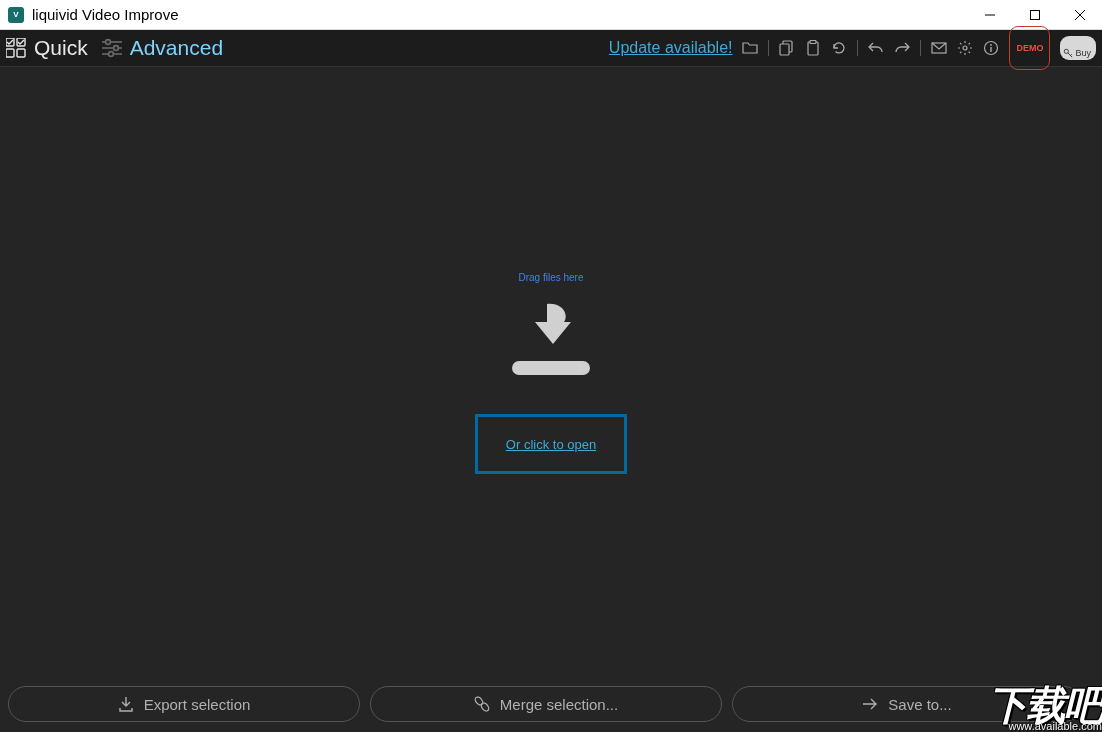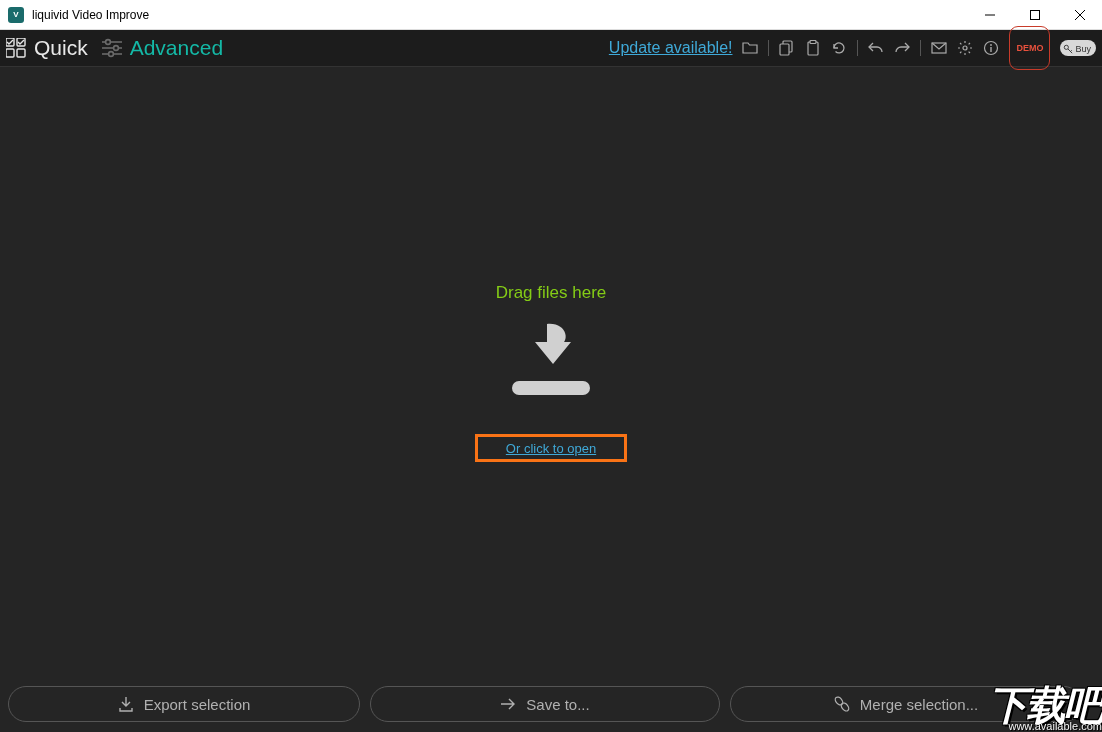--- a/index.html
+++ b/index.html
@@ -25,21 +25,21 @@
   border-radius: 3px;
   margin: 0 8px;
   display: flex;
   align-items: center;
   justify-content: center;
   color: #fff;
   font-size: 8px;
   font-weight: bold;
 }
 .titlebar-title {
-  font-size: 12px;
+  font-size: 15px;
   color: #000;
   flex: 1;
 }
 .win-controls { display: flex; height: 100%; }
 .win-btn {
   width: 45px;
   height: 100%;
   display: flex;
   align-items: center;
   justify-content: center;
@@ -64,21 +64,21 @@
   padding: 0 6px;
 }
 .mode-tabs { display: flex; align-items: flex-end; gap: 14px; }
 .mode-tab {
   display: flex;
   align-items: center;
   gap: 8px;
   cursor: pointer;
 }
 .mode-tab.active { color: #e8e8e8; }
-.mode-tab.inactive { color: #14b8a6; }
+.mode-tab.inactive { color: #7dd3fc; }
 .mode-label { font-size: 21px; font-weight: 300; }
 .mode-icon { width: 20px; height: 20px; }
 .toolbar-right {
   margin-left: auto;
   display: flex;
   align-items: center;
   gap: 10px;
 }
 .update-link {
   color: #3fa9d8;
@@ -106,40 +106,40 @@
   font-size: 9px;
   font-weight: bold;
   padding: 16px 6px;
   border-radius: 9px;
   cursor: pointer;
 }
 .buy-badge {
   background: #d8d8d8;
   color: #333;
   font-size: 9px;
-  padding: 4px 5px 2px 3px;
+  padding: 12px 5px 2px 3px;
   border-radius: 9px;
   cursor: pointer;
   display: flex;
   align-items: center;
   gap: 2px;
 }
 .drop-zone {
   flex: 1;
   display: flex;
   flex-direction: column;
   align-items: center;
   justify-content: center;
   gap: 18px;
 }
-.drop-label { color: #84cc16; font-size: 17px; }
+.drop-label { color: #3b82f6; font-size: 10px; }
 .drop-icon { color: #d0d0d0; }
 .open-link-wrap {
-  border: 3px solid #f97316;
-  padding: 2px 28px;
+  border: 3px solid #0369a1;
+  padding: 18px 28px;
   margin-top: 15px;
 }
 .open-link {
   color: #3fa9d8;
   font-size: 13px;
   text-decoration: underline;
   cursor: pointer;
 }
 .bottom-bar {
   height: 54px;
@@ -323,33 +323,33 @@
     </div>
   </div>
 
   <div class="bottom-bar">
     <div class="bottom-btn wide">
       <svg viewBox="0 0 16 16">
           <path d="M8 1 v9 M4 6 l4 4 l4 -4 M2 12 v3 h12 v-3" fill="none" stroke="currentColor" stroke-width="1.4"></path>
         </svg>
       <span>Export selection</span>
     </div>
-    <div class="bottom-btn narrow">
-      <svg viewBox="0 0 16 16">
-          <path d="M1 8 h13 M9 3 l5 5 l-5 5" fill="none" stroke="currentColor" stroke-width="1.4"></path>
-        </svg>
-      <span>Save to...</span>
-    </div>
     <div class="bottom-btn wide">
       <svg viewBox="0 0 16 16">
           <ellipse cx="5" cy="5" rx="3" ry="4.5" transform="rotate(-40 5 5)" fill="none" stroke="currentColor" stroke-width="1.3"></ellipse>
           <ellipse cx="11" cy="11" rx="3" ry="4.5" transform="rotate(-40 11 11)" fill="none" stroke="currentColor" stroke-width="1.3"></ellipse>
         </svg>
       <span>Merge selection...</span>
     </div>
+    <div class="bottom-btn narrow">
+      <svg viewBox="0 0 16 16">
+          <path d="M1 8 h13 M9 3 l5 5 l-5 5" fill="none" stroke="currentColor" stroke-width="1.4"></path>
+        </svg>
+      <span>Save to...</span>
+    </div>
   </div>
 
 </div>
 
 <div class="watermark">
   <div class="cn">下载吧</div>
   <div class="url">www.available.com</div>
 </div>
 
 </body></html>

